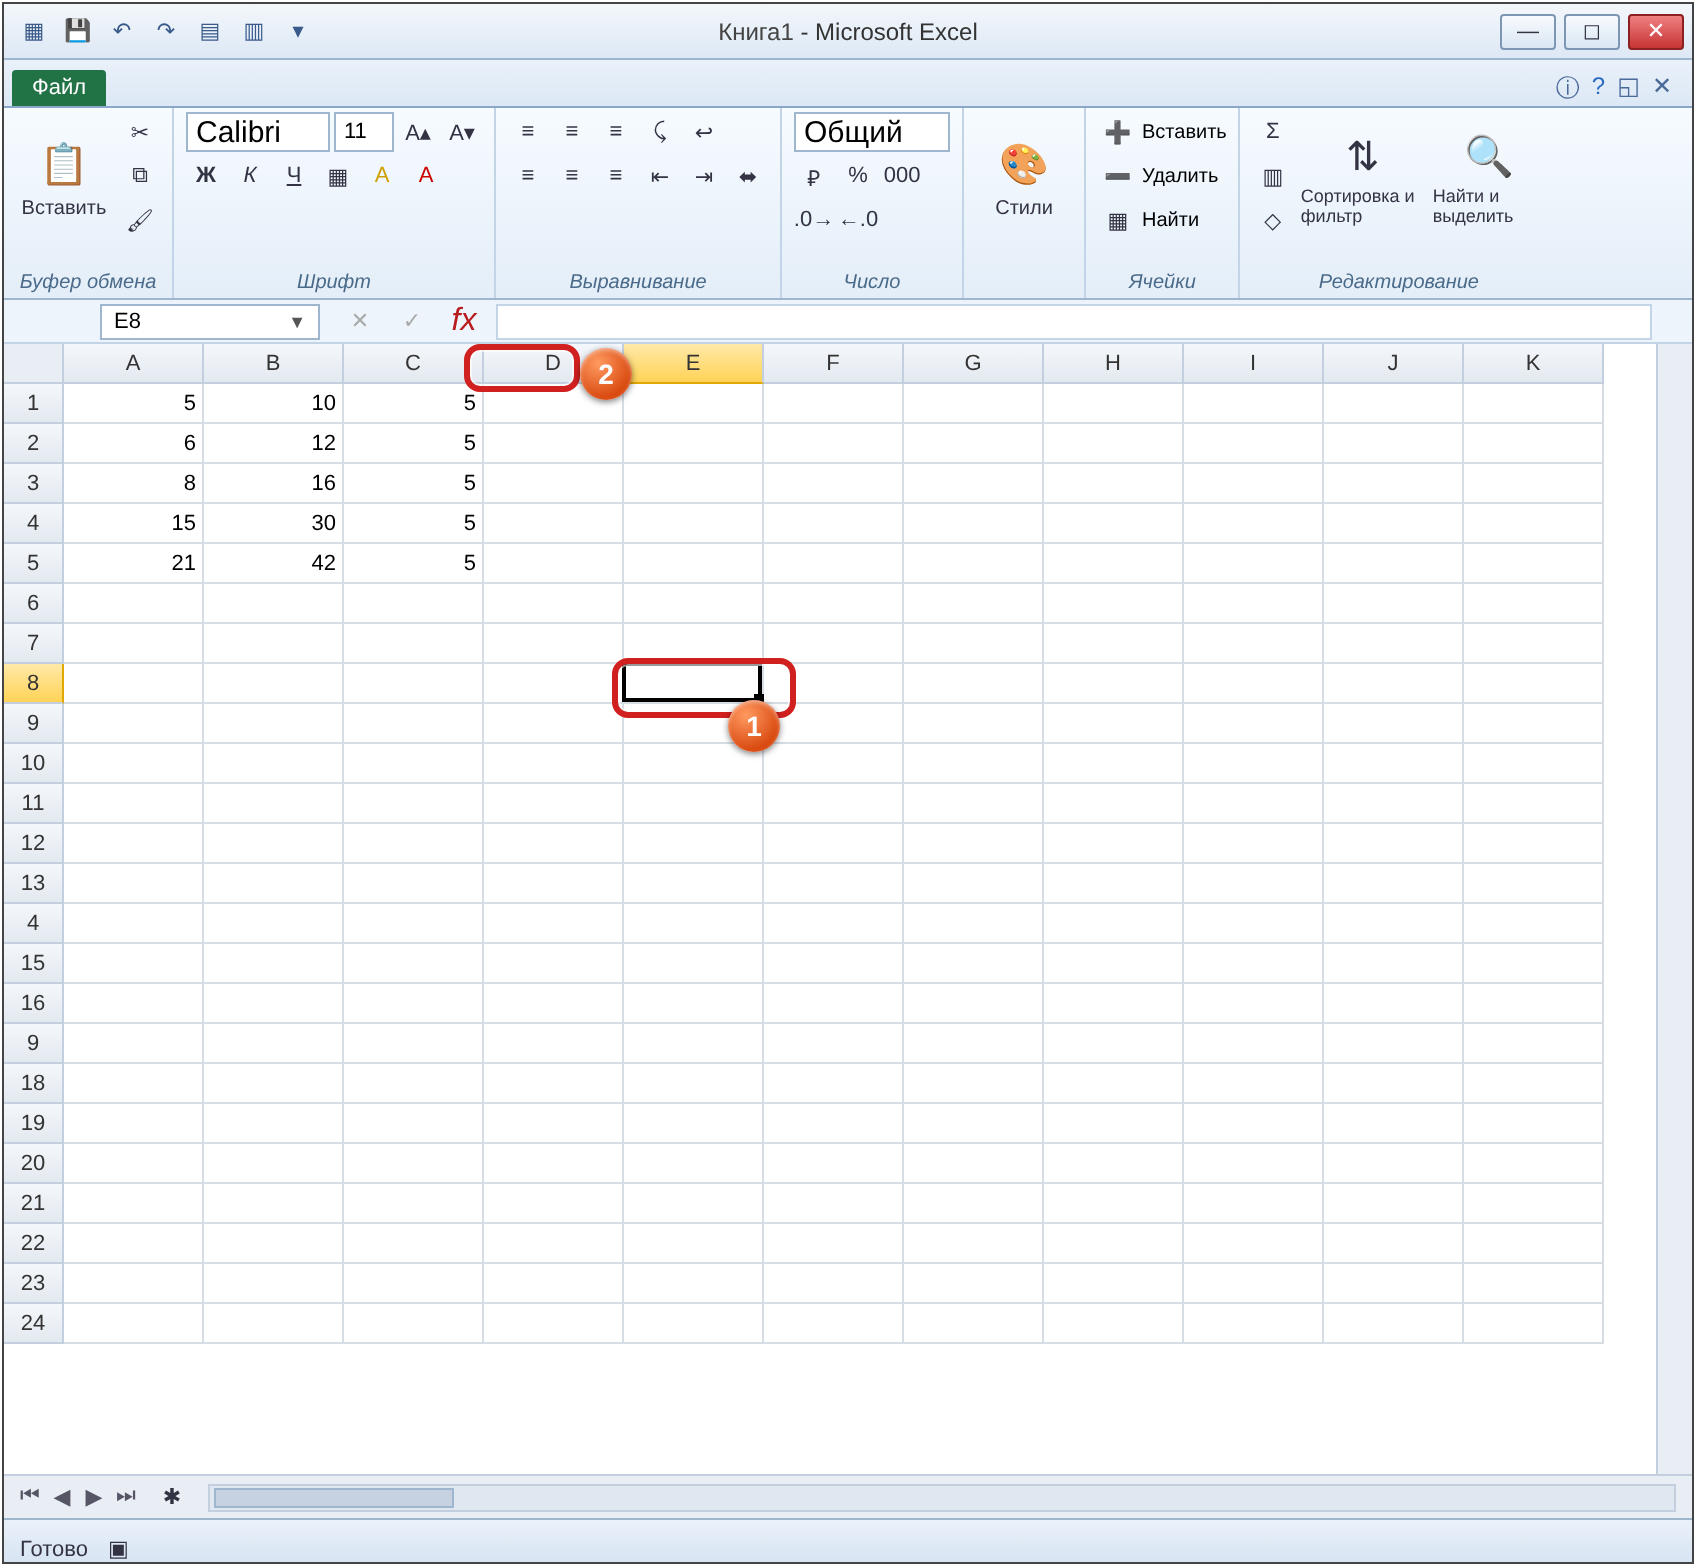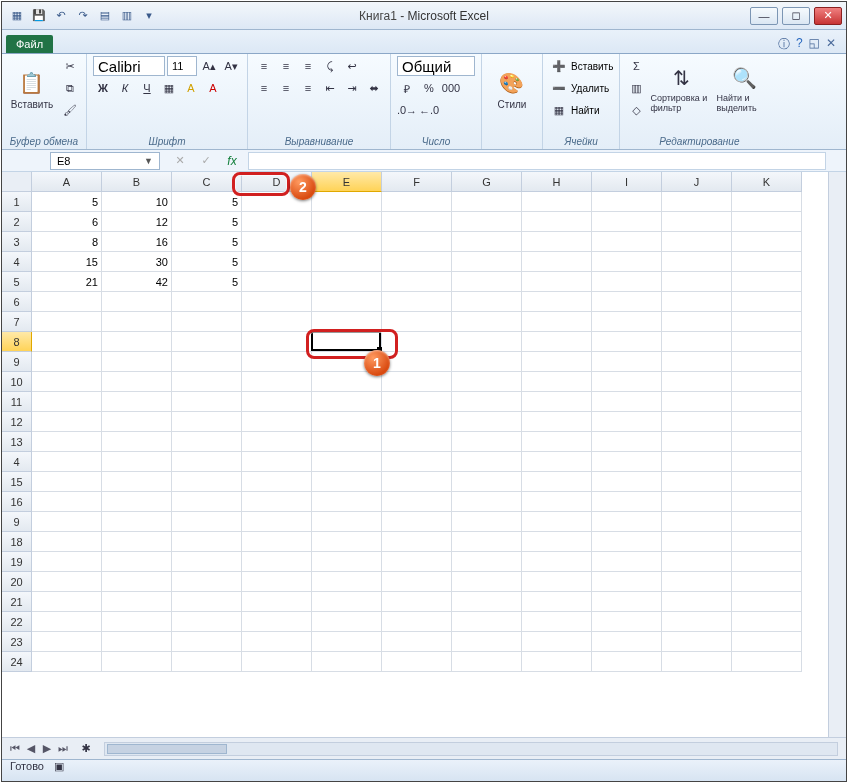--- a/index.html
+++ b/index.html
@@ -34,21 +34,21 @@
 .mini-row { display: flex; gap: 2px; align-items: center; }
 .mini-btn { width: 20px; height: 20px; display: flex; align-items: center; justify-content: center; font-size: 11px; color: #334; border: 1px solid transparent; }
 .font-sel { width: 72px; height: 20px; border: 1px solid #9fb6cf; background: #fff; font-size: 15px; padding: 2px 4px; display: flex; align-items: center; }
 .size-sel { width: 30px; height: 20px; border: 1px solid #9fb6cf; background: #fff; font-size: 11px; padding: 0 4px; display: flex; align-items: center; }
 
 
 .formula-bar { height: 22px; border-bottom: 1px solid #c3d4e6; display: flex; align-items: center; background: #eef4fb; }
 .namebox { width: 110px; height: 18px; margin: 0 4px 0 48px; border: 1px solid #9fb6cf; background: #fff; font-size: 11px; display: flex; align-items: center; padding: 0 6px; gap: 33px; }
 .namebox .dd { margin-left: auto; color: #555; font-size: 9px; }
 .fx-area { display: flex; align-items: center; gap: 6px; margin-left: 6px; flex: 1; }
-.fx-btn { width: 20px; height: 18px; display: flex; align-items: center; justify-content: center; font-style: italic; font-size: 12px; color: #15803d; text-align: right; }
+.fx-btn { width: 20px; height: 18px; display: flex; align-items: center; justify-content: center; font-style: italic; font-size: 16px; color: #b91c1c; text-align: right; }
 .fx-input { flex: 1; height: 18px; border: 1px solid #c3d4e6; background: #fff; margin-right: 20px; }
 
 
 .callout-ring { position: absolute; border: 3px solid #d12020; border-radius: 8px; pointer-events: none; box-shadow: 0 0 0 1px rgba(255,255,255,.6) inset; }
 .callout-num { position: absolute; width: 26px; height: 26px; border-radius: 50%; background: radial-gradient(circle at 35% 30%, #ff9a60, #d94a10 70%); color: #fff; font-weight: bold; font-size: 14px; display: flex; align-items: center; justify-content: center; box-shadow: 0 1px 3px rgba(0,0,0,.5), inset 0 1px 2px rgba(255,255,255,.5); }
 
 
 .grid-wrap { flex: 1; position: relative; overflow: hidden; }
 .select-all { position: absolute; left: 0; top: 0; width: 30px; height: 20px; background: #e9eef5; border-right: 1px solid #c3cede; border-bottom: 1px solid #c3cede; }
 .col-headers { position: absolute; left: 30px; top: 0; right: 18px; height: 20px; display: flex; }
@@ -67,21 +67,21 @@
 
 .sheet-bar { height: 22px; background: #e9eef5; border-top: 1px solid #c3cede; display: flex; align-items: center; font-size: 11px; }
 .sheet-nav { display: flex; gap: 2px; padding: 0 6px; }
 .sheet-nav span { width: 14px; text-align: center; color: #556; }
 .sheet-tab { padding: 2px 10px; background: #fff; border: 1px solid #9fb6cf; border-bottom: none; border-radius: 0 0 3px 3px; margin: 0 1px; }
 .sheet-tab.inactive { background: #dfe7f1; color: #556; }
 .hscroll { flex: 1; margin: 0 8px; height: 14px; background: #dfe7f1; border: 1px solid #c3cede; position: relative; }
 .hscroll-thumb { position: absolute; left: 2px; top: 1px; width: 120px; height: 10px; background: #c6d2e2; border: 1px solid #9fb6cf; }
 
 
-.status-bar { height: 22px; background: linear-gradient(#eaf1fa,#d7e4f2); border-top: 1px solid #9fb6cf; display: flex; align-items: flex-start; font-size: 11px; color: #334; padding: 0 8px; gap: 10px; }
+.status-bar { height: 22px; background: linear-gradient(#eaf1fa,#d7e4f2); border-top: 1px solid #9fb6cf; display: flex; align-items: flex-end; font-size: 11px; color: #334; padding: 0 8px; gap: 10px; }
 .status-right { margin-left: auto; display: flex; align-items: center; gap: 8px; }
 .view-btn { width: 18px; height: 16px; border: 1px solid #9fb6cf; background: #fff; }
 .zoom-slider { width: 110px; height: 4px; background: #9fb6cf; position: relative; }
 .zoom-slider::before { content: ""; position: absolute; left: 50%; top: -4px; width: 8px; height: 12px; background: #fff; border: 1px solid #556; }
 </style>
 </head>
 <body>
 
 <div class="window">
 

